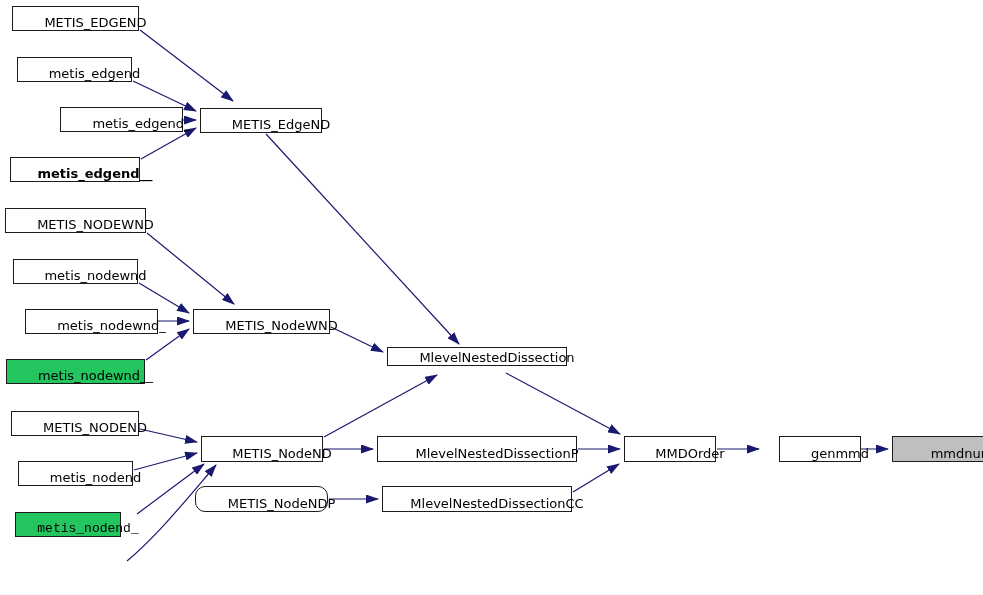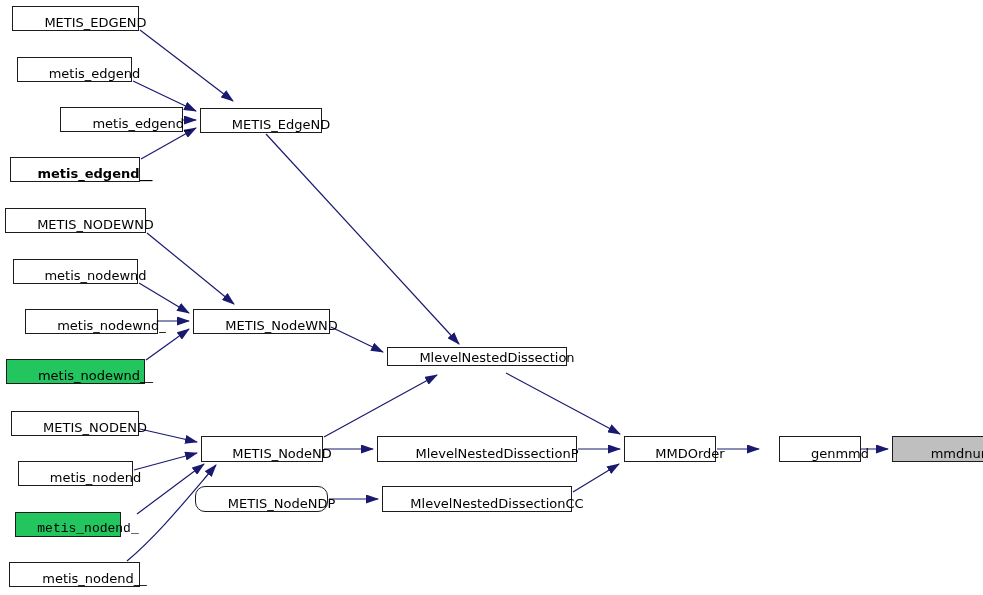--- a/index.html
+++ b/index.html
@@ -107,23 +107,20 @@
     </div>
     <div class="gnode" style="left: 11px; top: 411px; width: 128px; height: 25px; background: rgb(255, 255, 255); border-color: rgb(28, 28, 28); color: rgb(0, 0, 0);">
       <span>METIS_NODEND</span>
     </div>
     <div class="gnode" style="left: 18px; top: 461px; width: 115px; height: 25px; background: rgb(255, 255, 255); border-color: rgb(28, 28, 28); color: rgb(0, 0, 0);">
       <span>metis_nodend</span>
     </div>
     <div class="gnode" style="left: 15px; top: 512px; width: 106px; height: 25px; background: #22c55e; border-color: rgb(28, 28, 28); color: rgb(0, 0, 0); font-family: Liberation Mono, monospace;">
       <span>metis_nodend_</span>
     </div>
-    <div class="gnode" style="left: 9px; top: 562px; width: 131px; height: 25px; background: rgb(255, 255, 255); border-color: rgb(28, 28, 28); color: rgb(0, 0, 0);">
-      <span>metis_nodend__</span>
-    </div>
     <div class="gnode" style="left: 201px; top: 436px; width: 122px; height: 26px; background: rgb(255, 255, 255); border-color: rgb(28, 28, 28); color: rgb(0, 0, 0);">
       <span>METIS_NodeND</span>
     </div>
     <div class="gnode" style="left: 195px; top: 486px; width: 133px; height: 26px; background: rgb(255, 255, 255); border-color: rgb(28, 28, 28); color: rgb(0, 0, 0); border-radius: 10px;">
       <span>METIS_NodeNDP</span>
     </div>
     <div class="gnode" style="left: 387px; top: 347px; width: 180px; height: 19px; background: rgb(255, 255, 255); border-color: rgb(28, 28, 28); color: rgb(0, 0, 0);">
       <span>MlevelNestedDissection</span>
     </div>
     <div class="gnode" style="left: 377px; top: 436px; width: 200px; height: 26px; background: rgb(255, 255, 255); border-color: rgb(28, 28, 28); color: rgb(0, 0, 0);">

